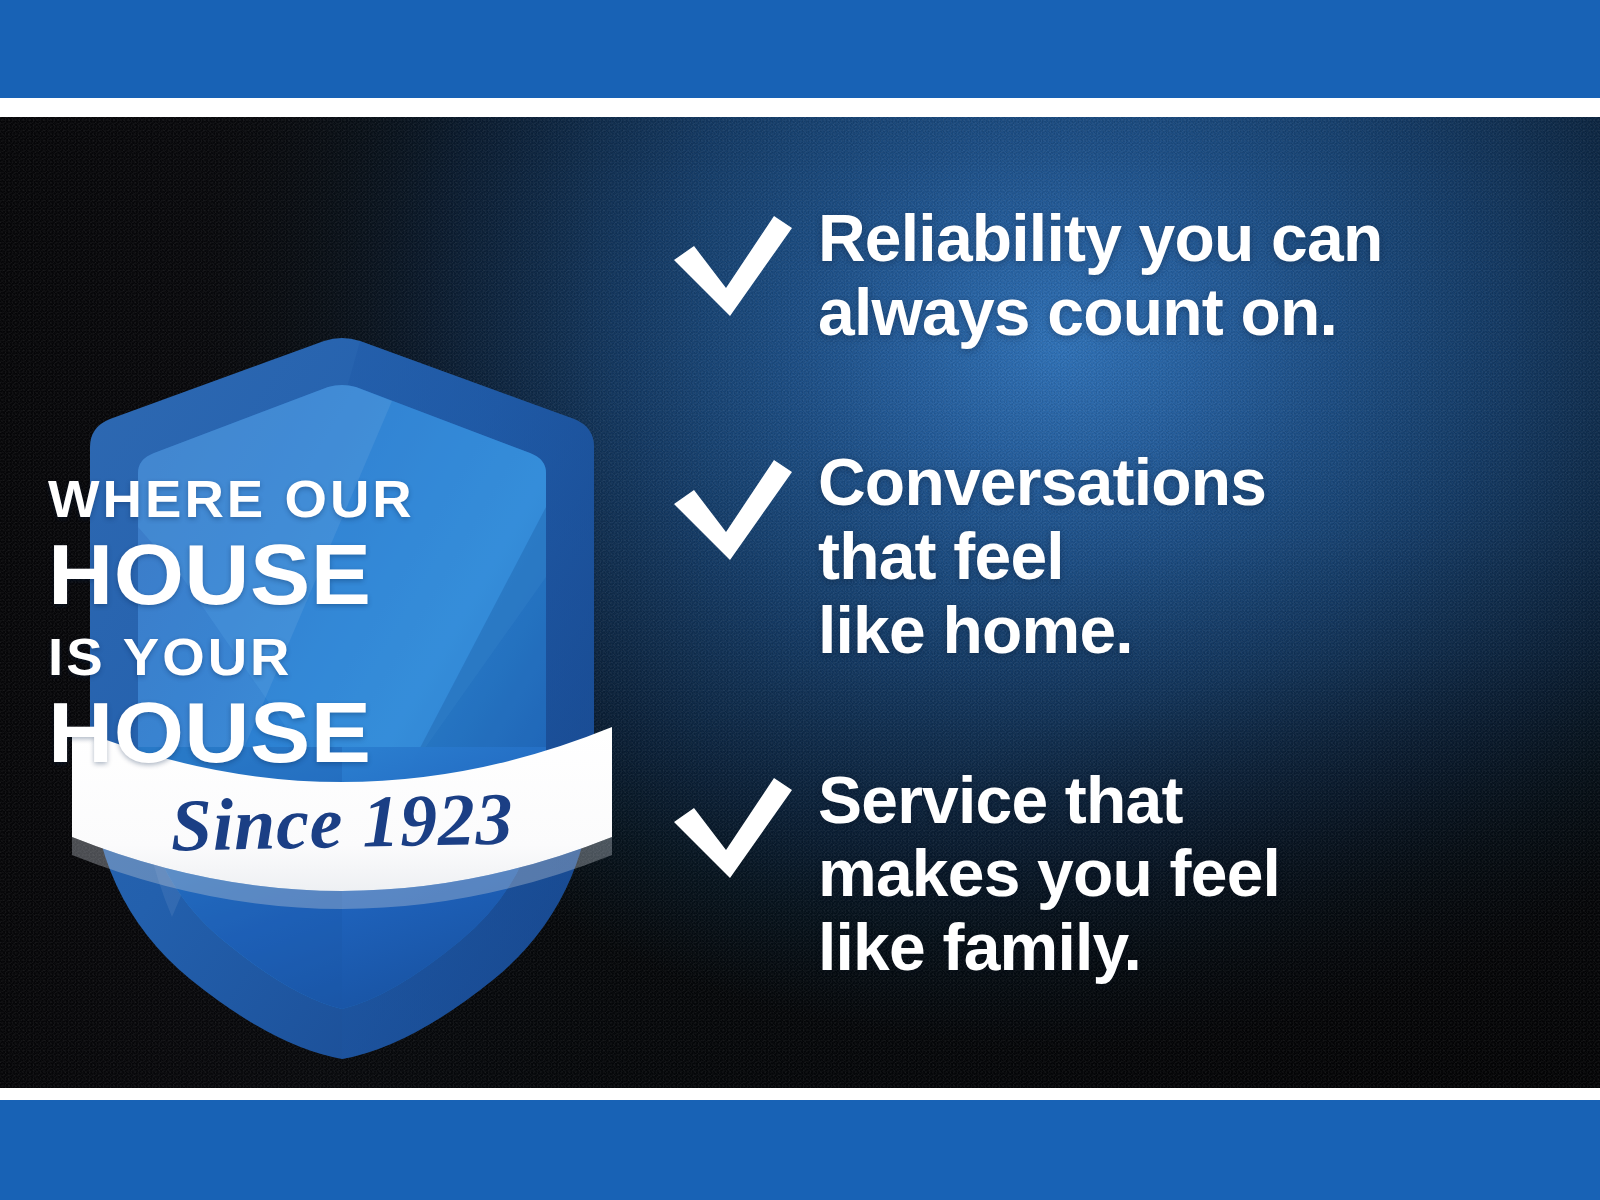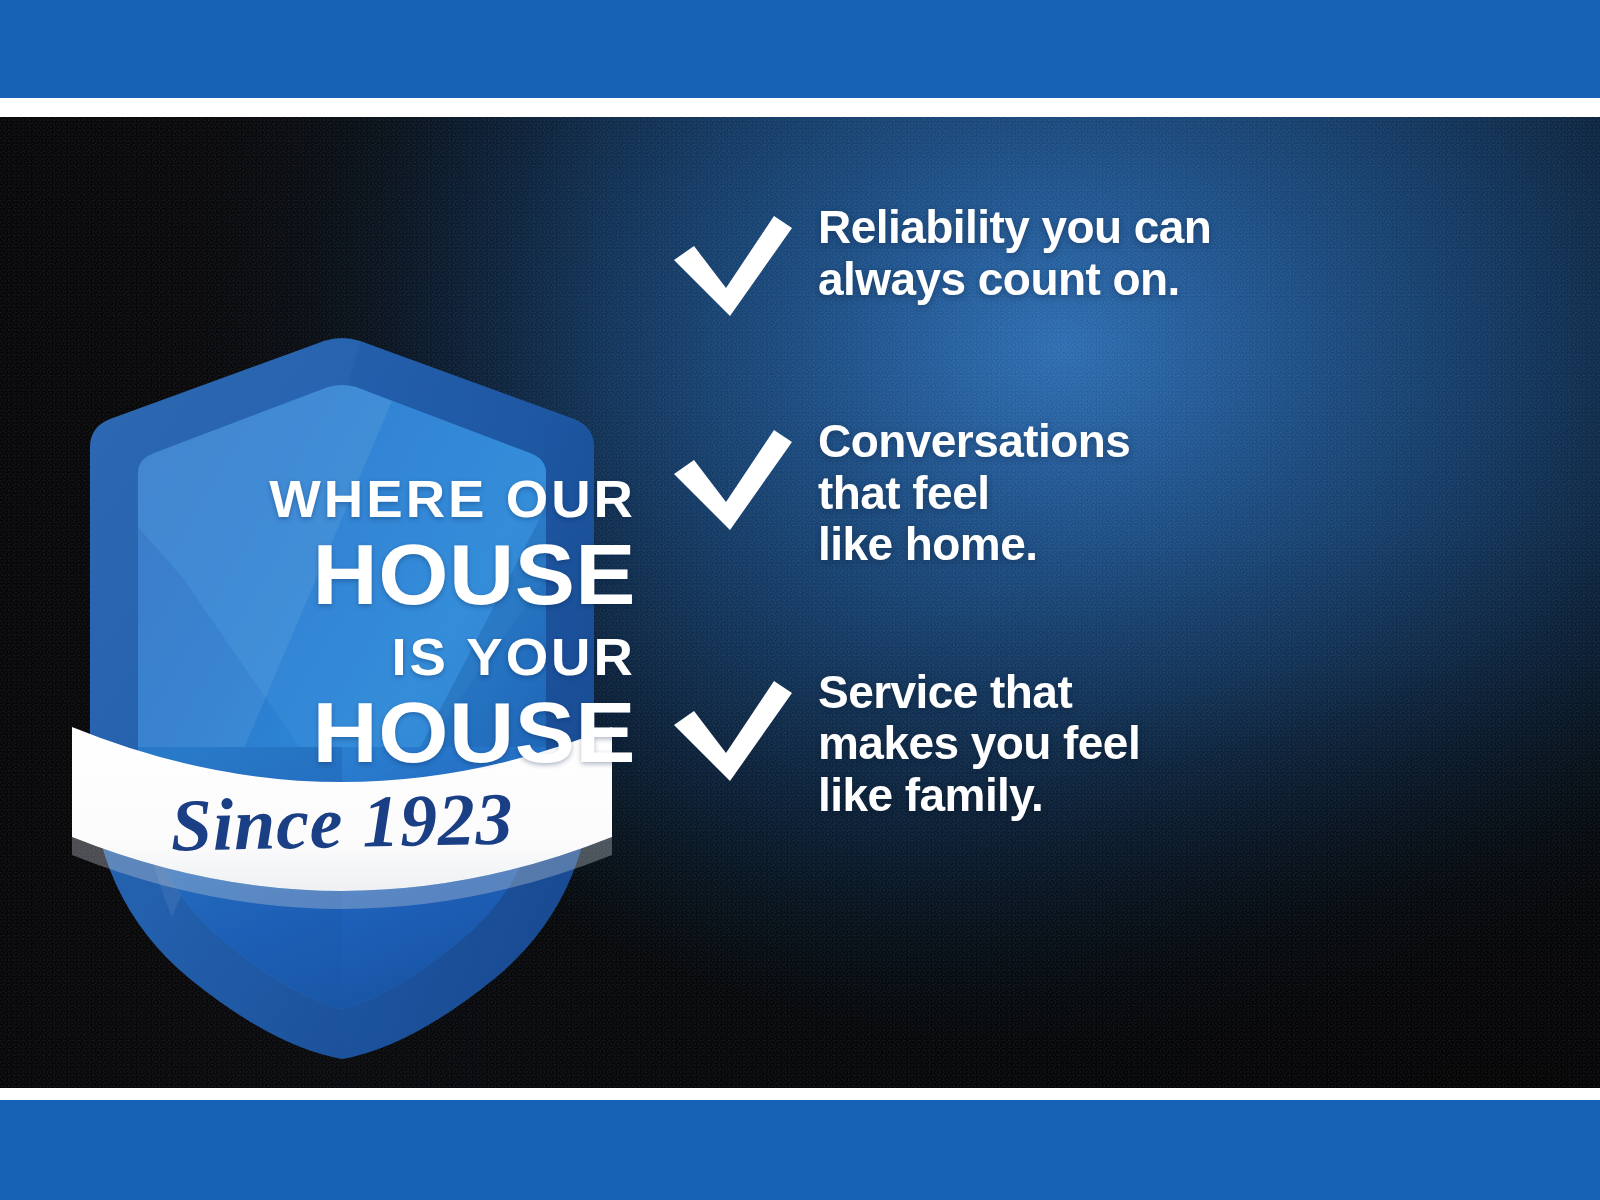--- a/index.html
+++ b/index.html
@@ -111,21 +111,21 @@
     width: 560px;
     height: 790px;
   }
   #logo svg { display: block; width: 100%; height: 100%; }
 
   .logo-text-block {
     position: absolute;
     left: 0;
     top: 196px;
     width: 560px;
-    text-align: right;
+    text-align: left;
     color: #ffffff;
     pointer-events: none;
   }
   .lt {
     font-family: "Liberation Sans", sans-serif;
     font-weight: 700;
     text-transform: uppercase;
     line-height: 1;
     letter-spacing: 0.02em;
     margin: 0;
@@ -174,21 +174,21 @@
     width: 150px;
     padding-top: 8px;
   }
   .check-wrap svg { display: block; width: 128px; height: 110px; }
 
   .bullet-text {
     flex: 1 1 auto;
     color: #ffffff;
     font-family: "Liberation Sans", sans-serif;
     font-weight: 700;
-    font-size: 46px;
+    font-size: 66px;
     line-height: 1.12;
     letter-spacing: -0.012em;
     white-space: pre-line;
     text-shadow: 0 2px 7px rgba(0,12,30,0.30);
   }
 </style>
 </head>
 <body>
 
 <div id="canvas">

